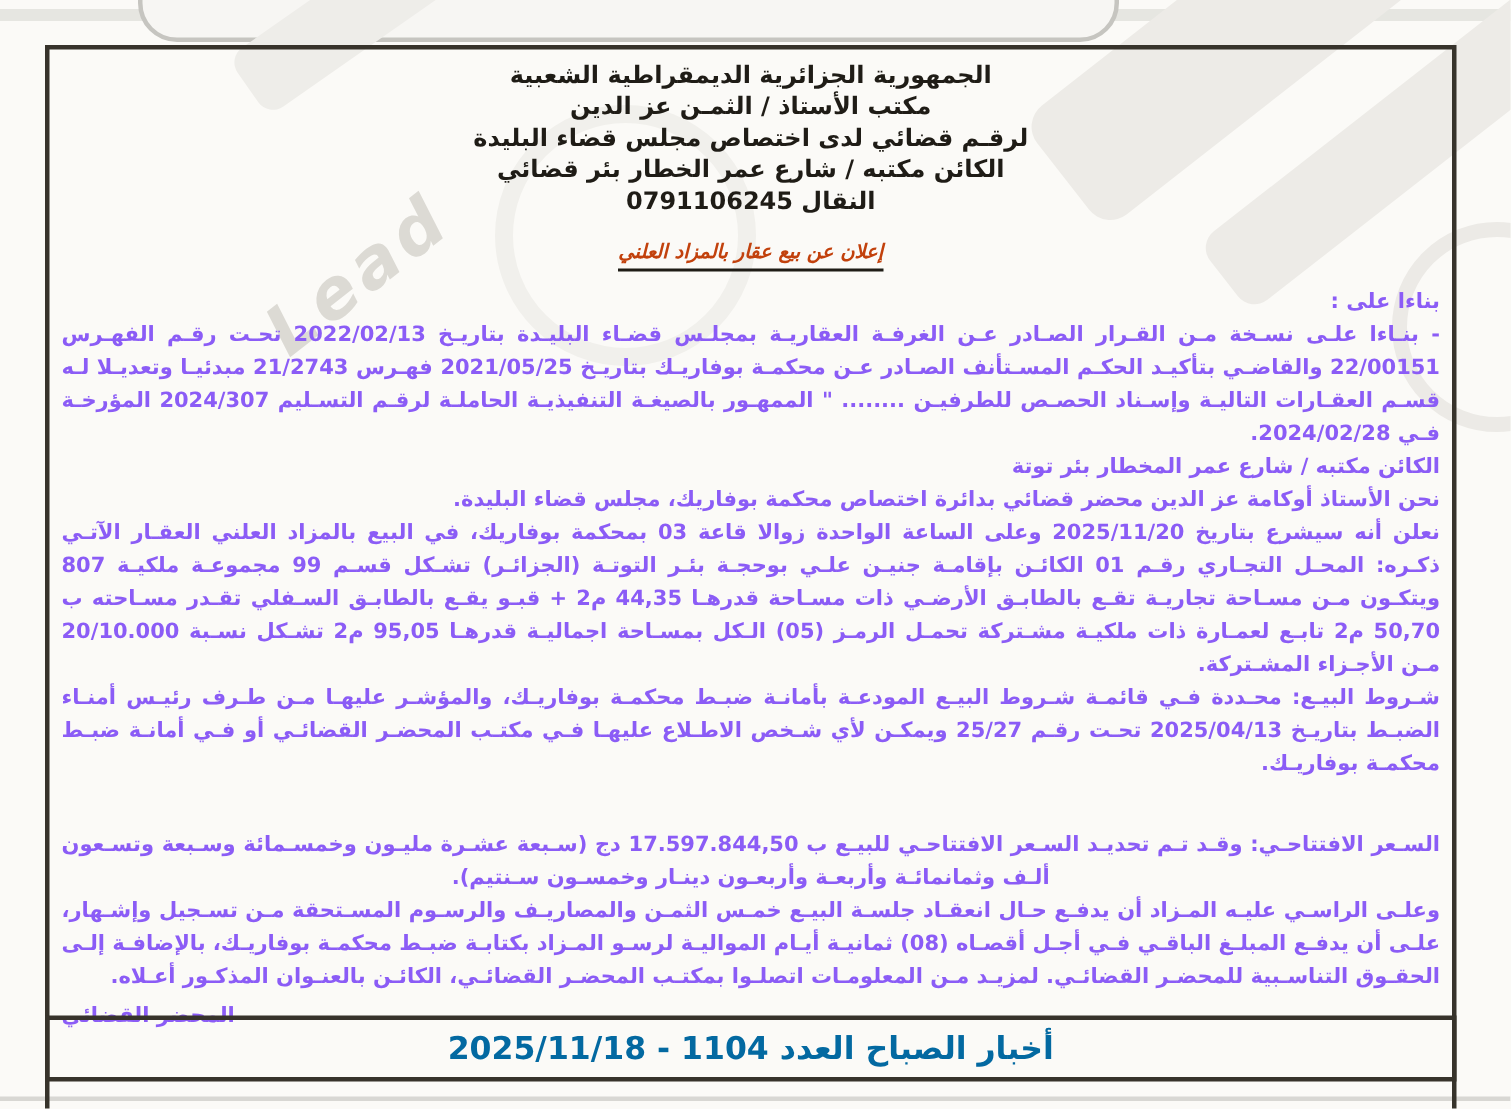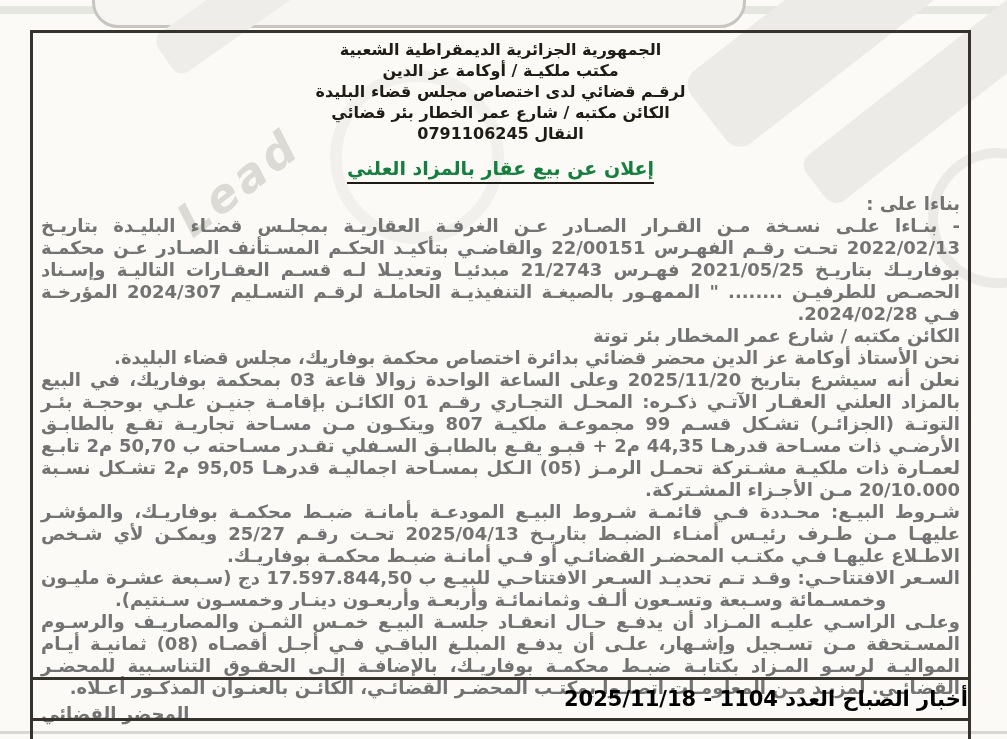--- a/index.html
+++ b/index.html
@@ -30,39 +30,39 @@
   
   .doc-box{
     position:absolute;left:30px;top:30px;width:941px;height:724px;
     border:3px solid #37332b;box-sizing:border-box;
     padding:6px 8px 0 8px;z-index:2;overflow:hidden;
   }
   .doc-header{text-align:center;font-weight:bold;font-size:16px;line-height:21px;color:#1f1c16;}
   .doc-header div{white-space:nowrap;}
   .title-wrap{text-align:center;margin:13px 0 9px 0;}
   .doc-title{
-    display:inline-block;font-weight:bold;font-size:19px;color:#15803d;
-    border-bottom:2.5px solid #1f1c16;padding-bottom:3px;
+    display:inline-block;font-weight:bold;font-size:13px;color:#c2410c;
+    border-bottom:2.5px solid #1f1c16;padding-bottom:3px;font-style:italic;
   }
   .doc-body{
-    direction:rtl;font-weight:bold;font-size:18px;line-height:22px;
-    color:#737373;text-align:right;
+    direction:rtl;font-weight:bold;font-size:14px;line-height:22px;
+    color:#8b5cf6;text-align:right;
   }
   .basis{margin:3px 0 0 0;}
   .para{margin:0;}
   .j{text-align:justify;text-justify:inter-word;}
-  .center-last{text-align-last:center;}
+  .center-last{text-align-last:center;margin-top:32px;}
   .signature{text-align:left;margin-top:4px;}
 
   
   .footer-box{
     position:absolute;left:30px;top:677px;width:941px;height:44px;
     border:3px solid #37332b;box-sizing:border-box;z-index:2;
-    display:flex;align-items:center;justify-content:flex-start;
-    direction:rtl;font-weight:bold;font-size:21px;color:#000000;
+    display:flex;align-items:center;justify-content:center;
+    direction:rtl;font-weight:bold;font-size:21px;color:#0369a1;
   }
 </style>
 </head>
 <body>
 
 <div class="page">
 
   <div class="wm scan-band"></div>
   <div class="wm scan-round"></div>
   <div class="wm wm-shape1"></div>
@@ -70,21 +70,21 @@
   <div class="wm wm-shape3"></div>
   <div class="wm wm-ring"></div>
   <div class="wm wm-ring2"></div>
   <div class="wm wm-text" dir="ltr">Lead</div>
   <div class="wm scan-bottom"></div>
 
   <div class="doc-box" dir="rtl">
 
     <div class="doc-header">
       <div>الجمهورية الجزائرية الديمقراطية الشعبية</div>
-      <div>مكتب ملكيـة / أوكامة عز الدين</div>
+      <div>مكتب الأستاذ / الثمـن عز الدين</div>
       <div>لرقـم قضائي لدى اختصاص مجلس قضاء البليدة</div>
       <div>الكائن مكتبه / شارع عمر الخطار بئر قضائي</div>
       <div>النقال 0791106245</div>
     </div>
 
     <div class="title-wrap">
       <span class="doc-title">إعلان عن بيع عقار بالمزاد العلني</span>
     </div>
 
     <div class="doc-body">

